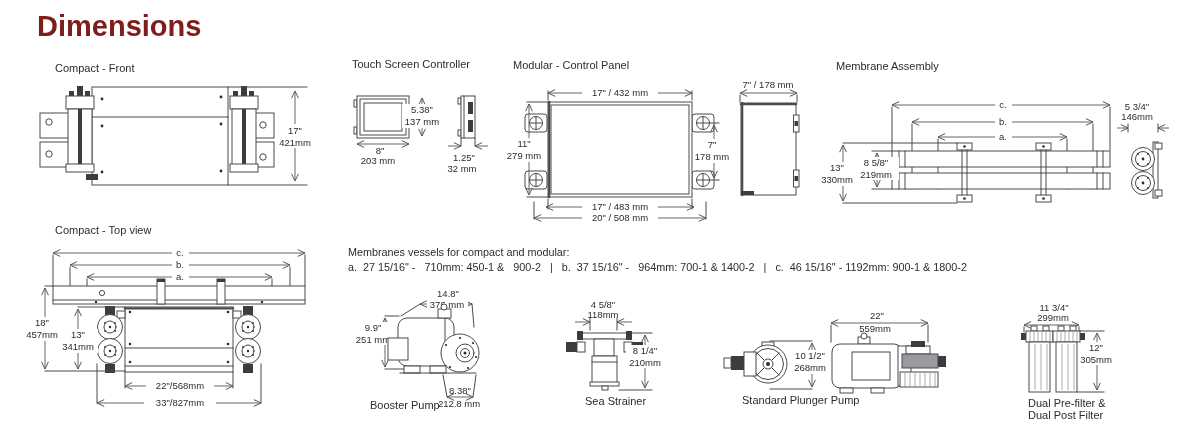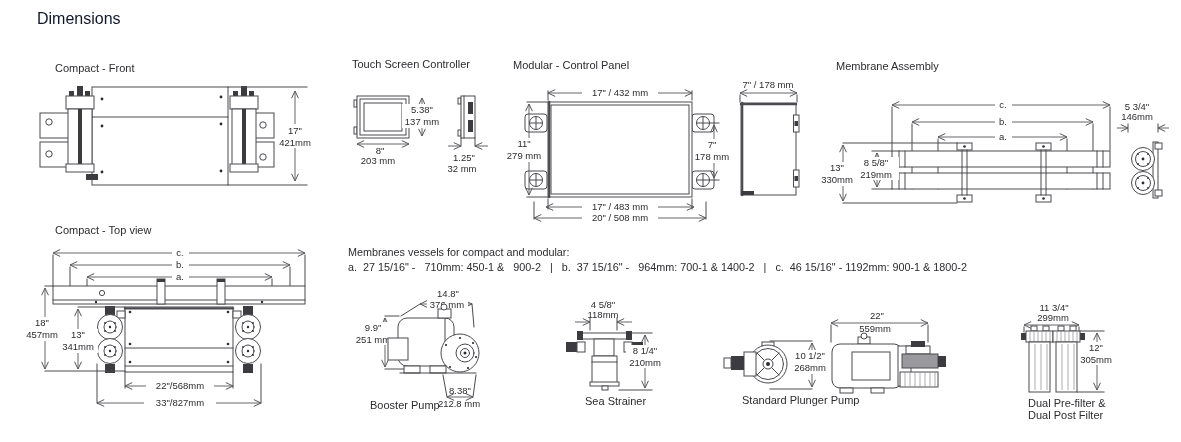--- a/index.html
+++ b/index.html
@@ -1,18 +1,18 @@
 <!DOCTYPE html>
 <html><head>
 <meta charset="utf-8">
 <style>
   html,body{margin:0;padding:0;background:#fff;}
   .page{position:relative;width:1181px;height:442px;background:#ffffff;overflow:hidden;
         font-family:"Liberation Sans","DejaVu Sans",sans-serif;}
-  .title{position:absolute;left:37px;top:10px;font-size:16px;font-weight:normal;color:#0f172a;
+  .title{position:absolute;left:37px;top:10px;font-size:29px;font-weight:bold;color:#7f1d1d;
          letter-spacing:0px;}
   svg text{font-family:"Liberation Sans","DejaVu Sans",sans-serif;fill:#2c2c30;}
   .cap{font-size:11px;}
   .dim{font-size:9.5px;text-anchor:middle;}
   .note{font-size:10.8px;white-space:pre;}
   .ln{fill:none;stroke:#4a4a4f;stroke-width:1;stroke-linecap:square;}
   .lt{stroke-width:2.2;}
   .fw{fill:#fff;stroke:#4a4a4f;stroke-width:1;}
   .fg{fill:#9a9a9e;stroke:#4a4a4f;stroke-width:1;}
   .dk{fill:#3b3b40;stroke:none;}

